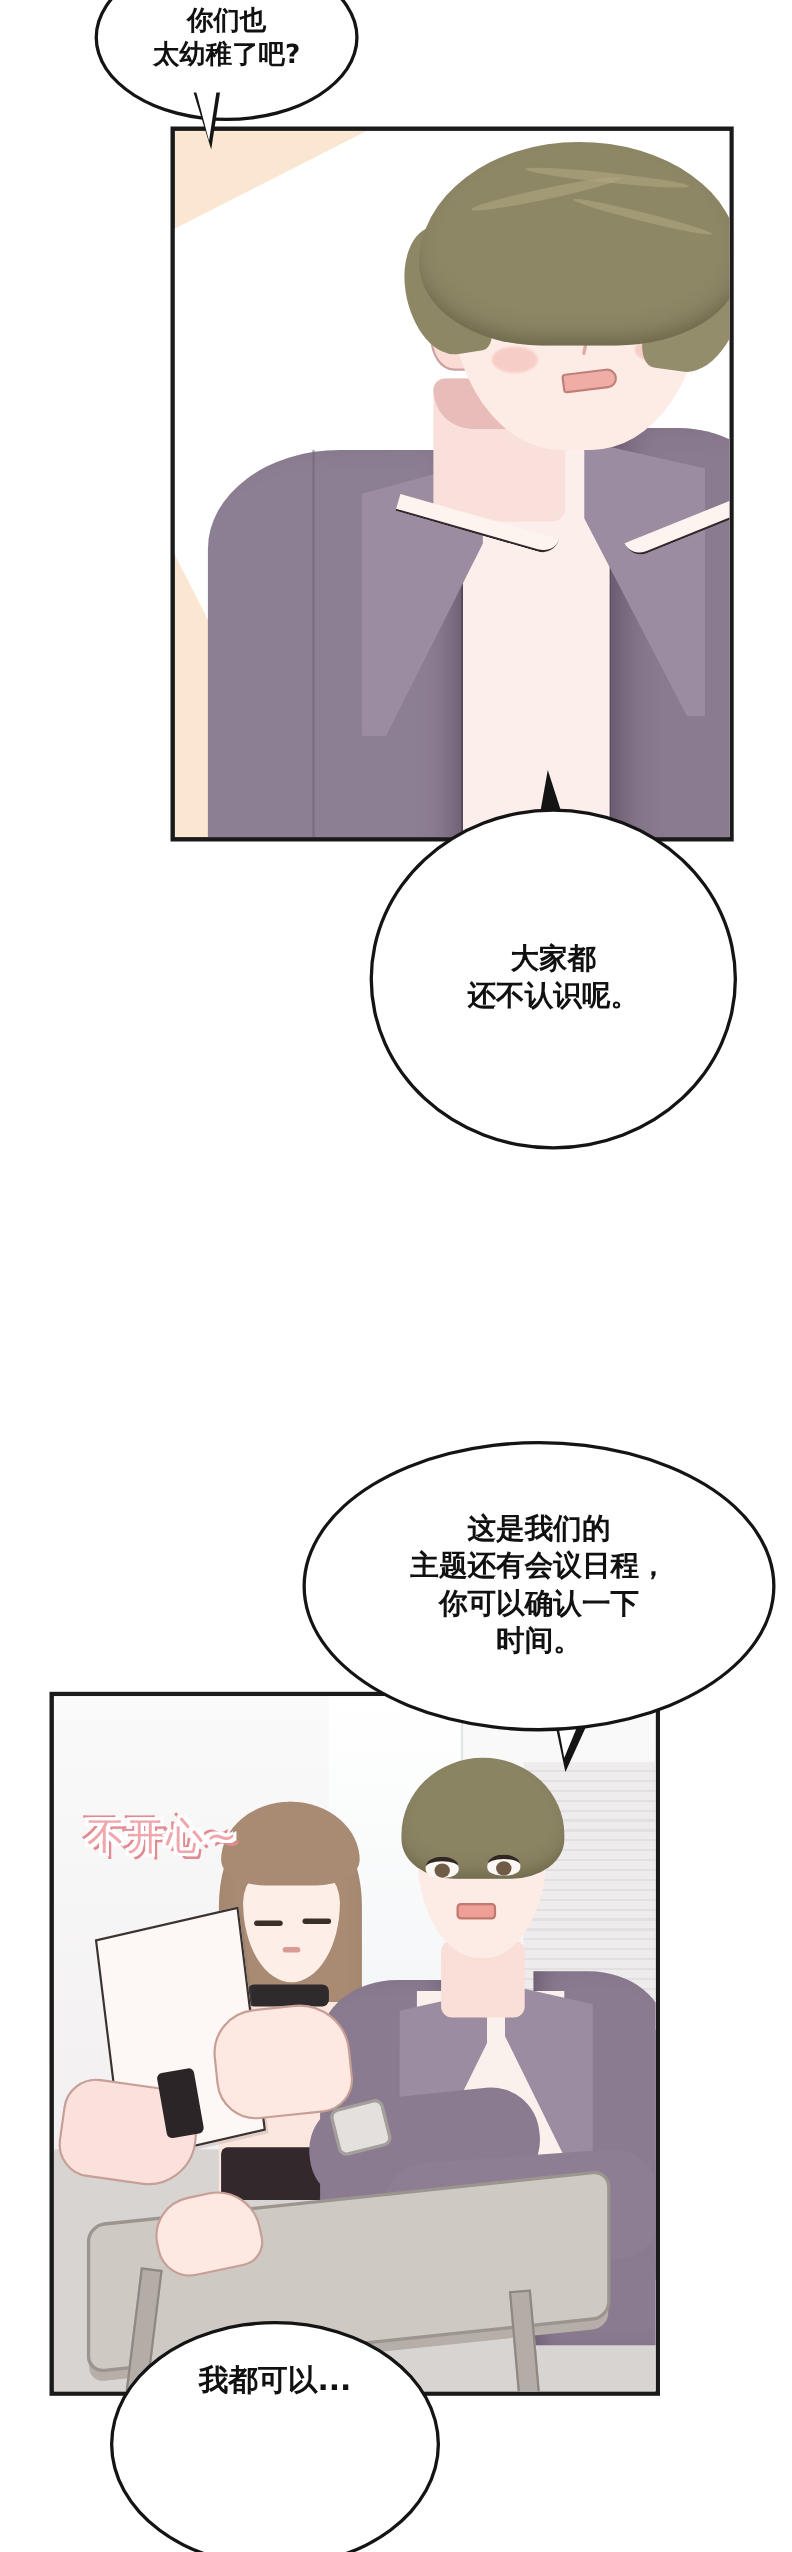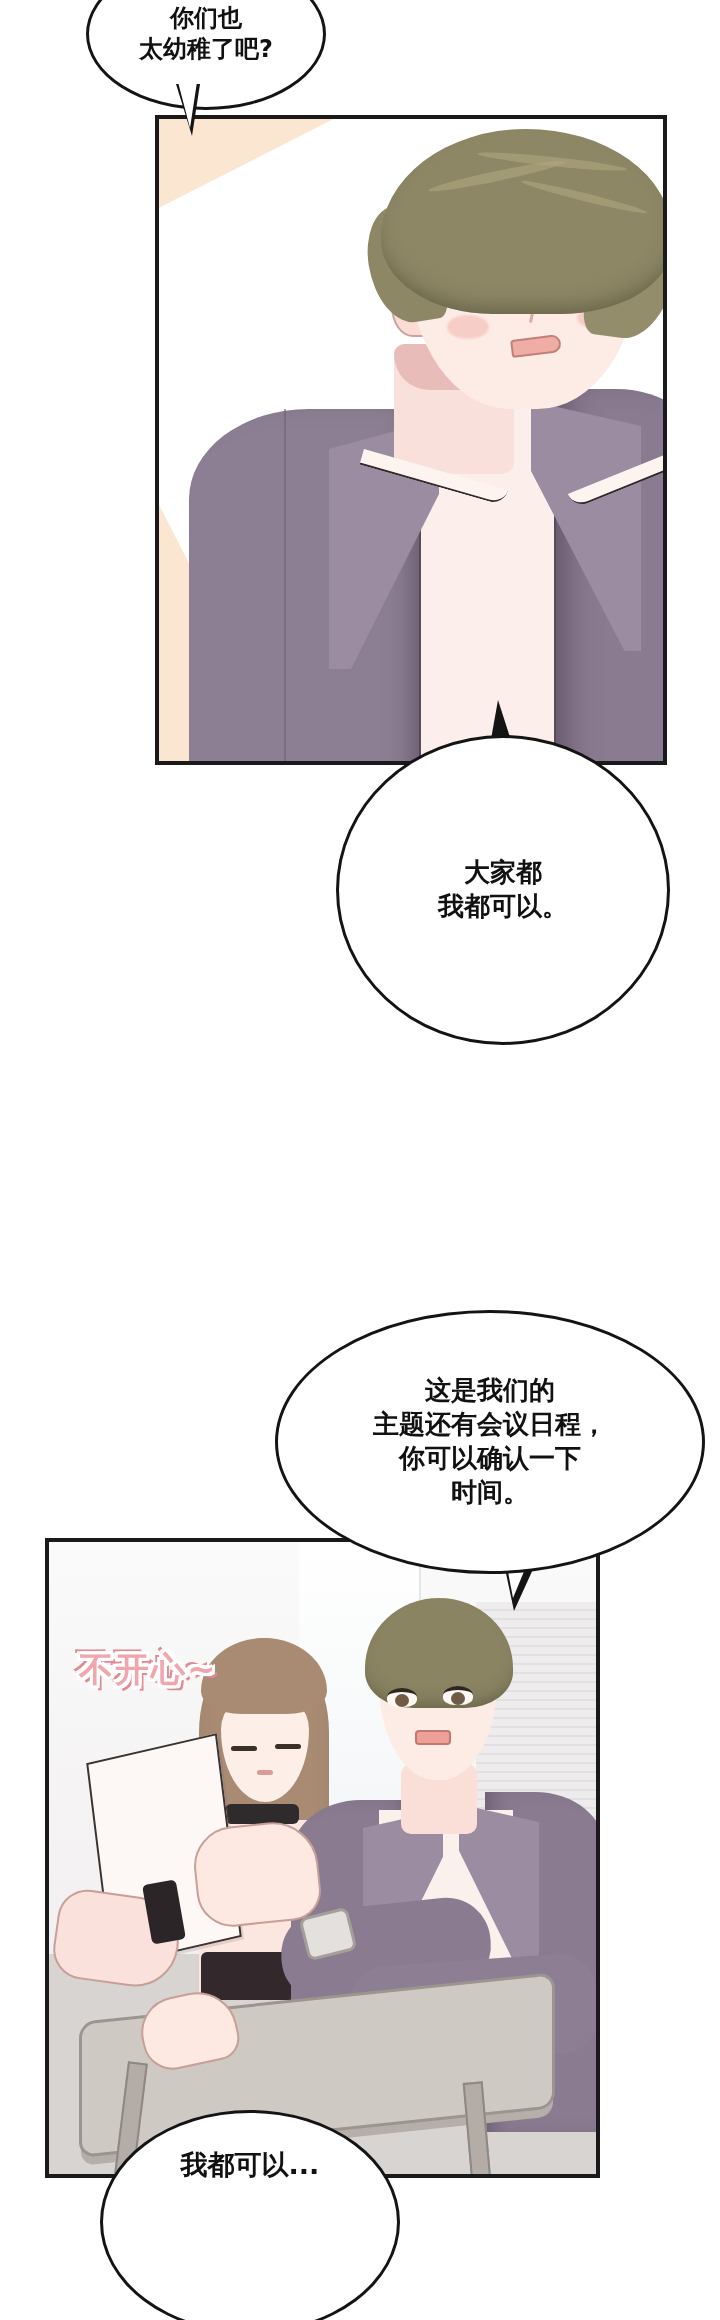--- a/index.html
+++ b/index.html
@@ -49,21 +49,21 @@
   .tail {
     position: absolute;
     width: 0;
     height: 0;
     z-index: 41;
   }
 
   
   .sfx {
     position: absolute;
-    font-weight: 700;
+    font-weight: 400;
     z-index: 45;
     white-space: nowrap;
   }
 
   
   #panel1 { left: 155px; top: 115px; width: 512px; height: 650px; }
   .p1-bg {
     position: absolute; inset: 0;
     background: #fae6d1;
   }
@@ -529,21 +529,21 @@
   <div class="tail" style="left:178px;top:82px;
               border-left:12px solid transparent;
               border-right:7px solid transparent;
               border-top:46px solid #ffffff;"></div>
 
   <div class="tail" style="left:488px;top:700px;z-index:38;
               border-left:10px solid transparent;
               border-right:18px solid transparent;
               border-bottom:56px solid #141414;"></div>
   <div class="bubble ellipse" id="bubble2" style="left:336px;top:735px;width:334px;height:310px;font-size:26px;">大家都
-我都可以。</div>
+还不认识呢。</div>
 
 
   <div class="bubble ellipse" id="bubble4" style="left:275px;top:1310px;width:430px;height:264px;font-size:26px;">这是我们的
 主题还有会议日程，
 你可以确认一下
 时间。</div>
   <div class="tail" style="left:500px;top:1545px;z-index:38;
               border-left:14px solid transparent;
               border-right:30px solid transparent;
               border-top:66px solid #141414;"></div>

